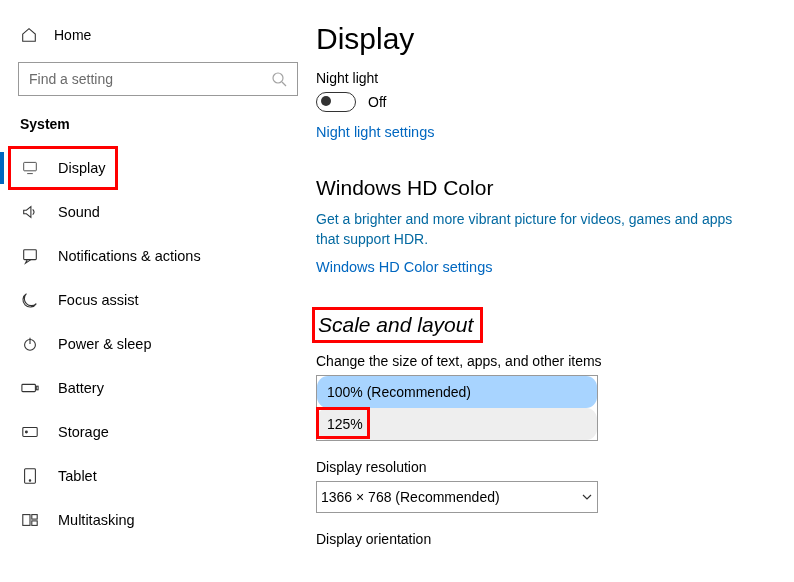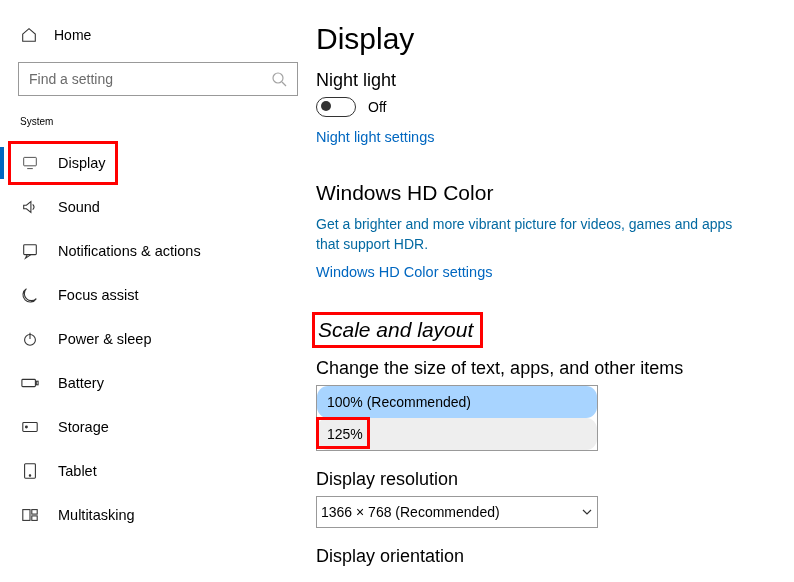--- a/index.html
+++ b/index.html
@@ -40,23 +40,23 @@
     border: none;
     outline: none;
     flex: 1;
     font-size: 14px;
     color: #333;
     background: transparent;
   }
   .search-box input::placeholder { color: #6b6b6b; }
   .search-icon { width: 16px; height: 16px; opacity: .6; }
   .category {
-    font-weight: 400;
+    font-weight: 700;
     padding: 6px 20px 14px 20px;
-    font-size: 10px;
+    font-size: 14px;
   }
   .nav-item {
     display: flex;
     align-items: center;
     gap: 18px;
     height: 44px;
     padding: 0 20px;
     cursor: pointer;
     position: relative;
   }
@@ -77,21 +77,21 @@
   .main {
     flex: 1;
     padding: 18px 0 0 0;
   }
   .page-title {
     font-size: 30px;
     font-weight: 400;
     margin: 4px 0 14px 0;
   }
   .setting-label {
-    font-size: 18px;
+    font-size: 14px;
     margin-bottom: 6px;
   }
   .toggle-row {
     display: flex;
     align-items: center;
     gap: 12px;
     margin-bottom: 12px;
   }
   .toggle {
     width: 40px; height: 20px;

